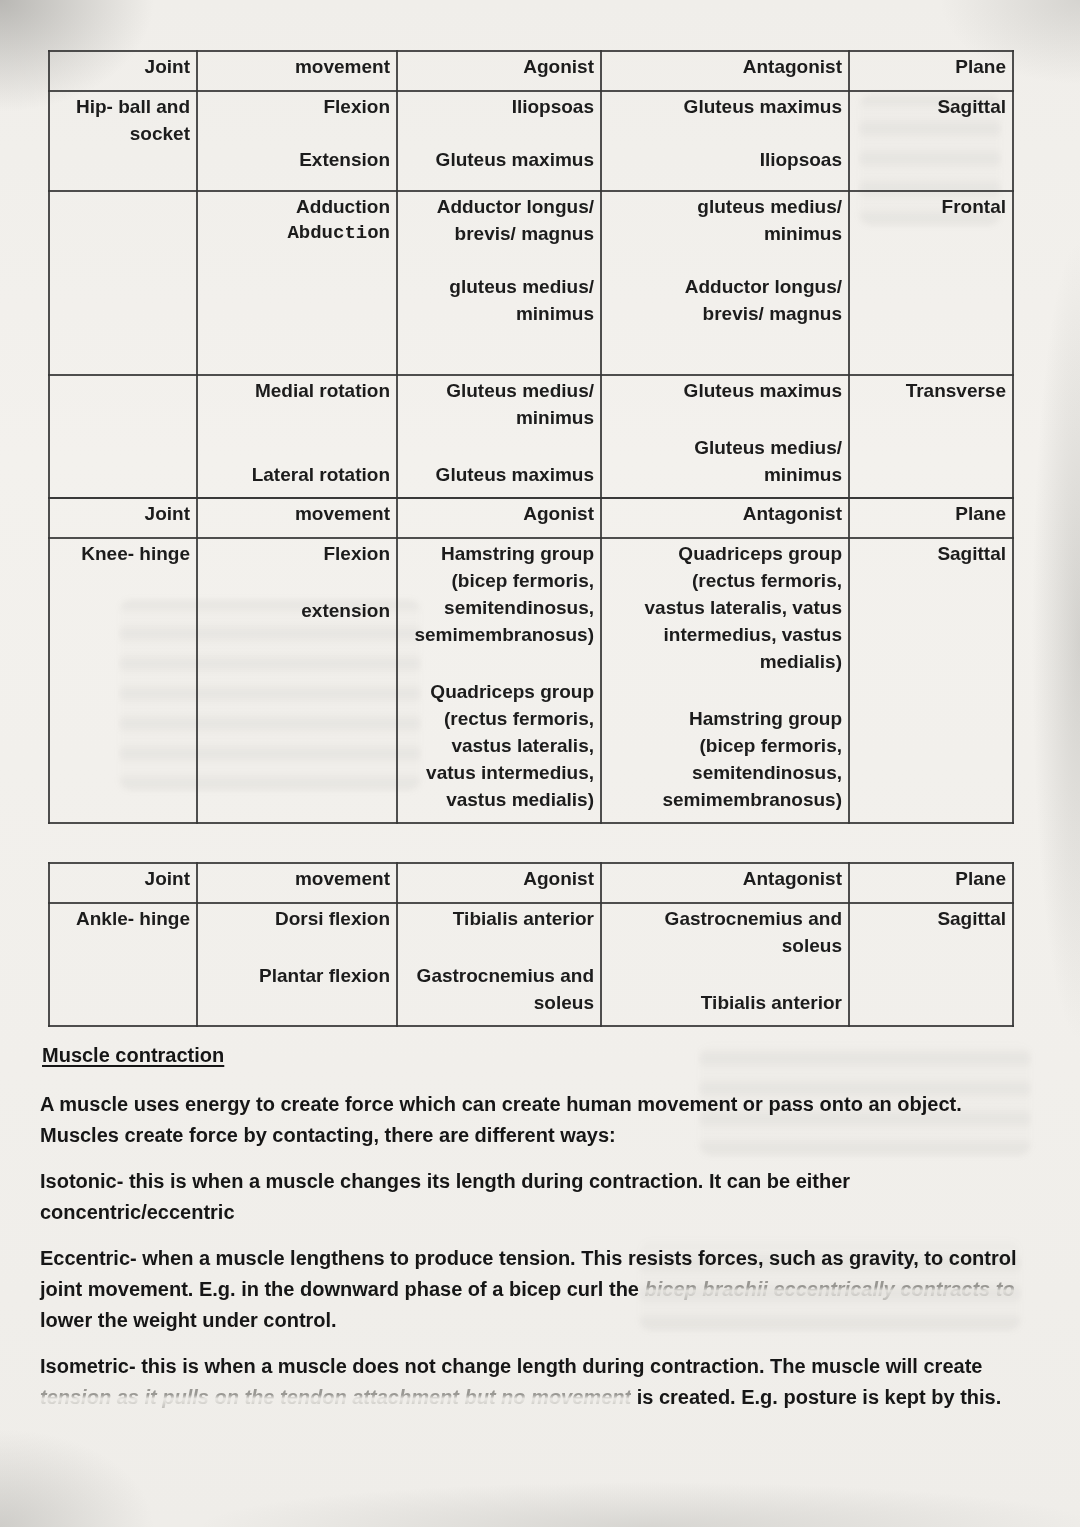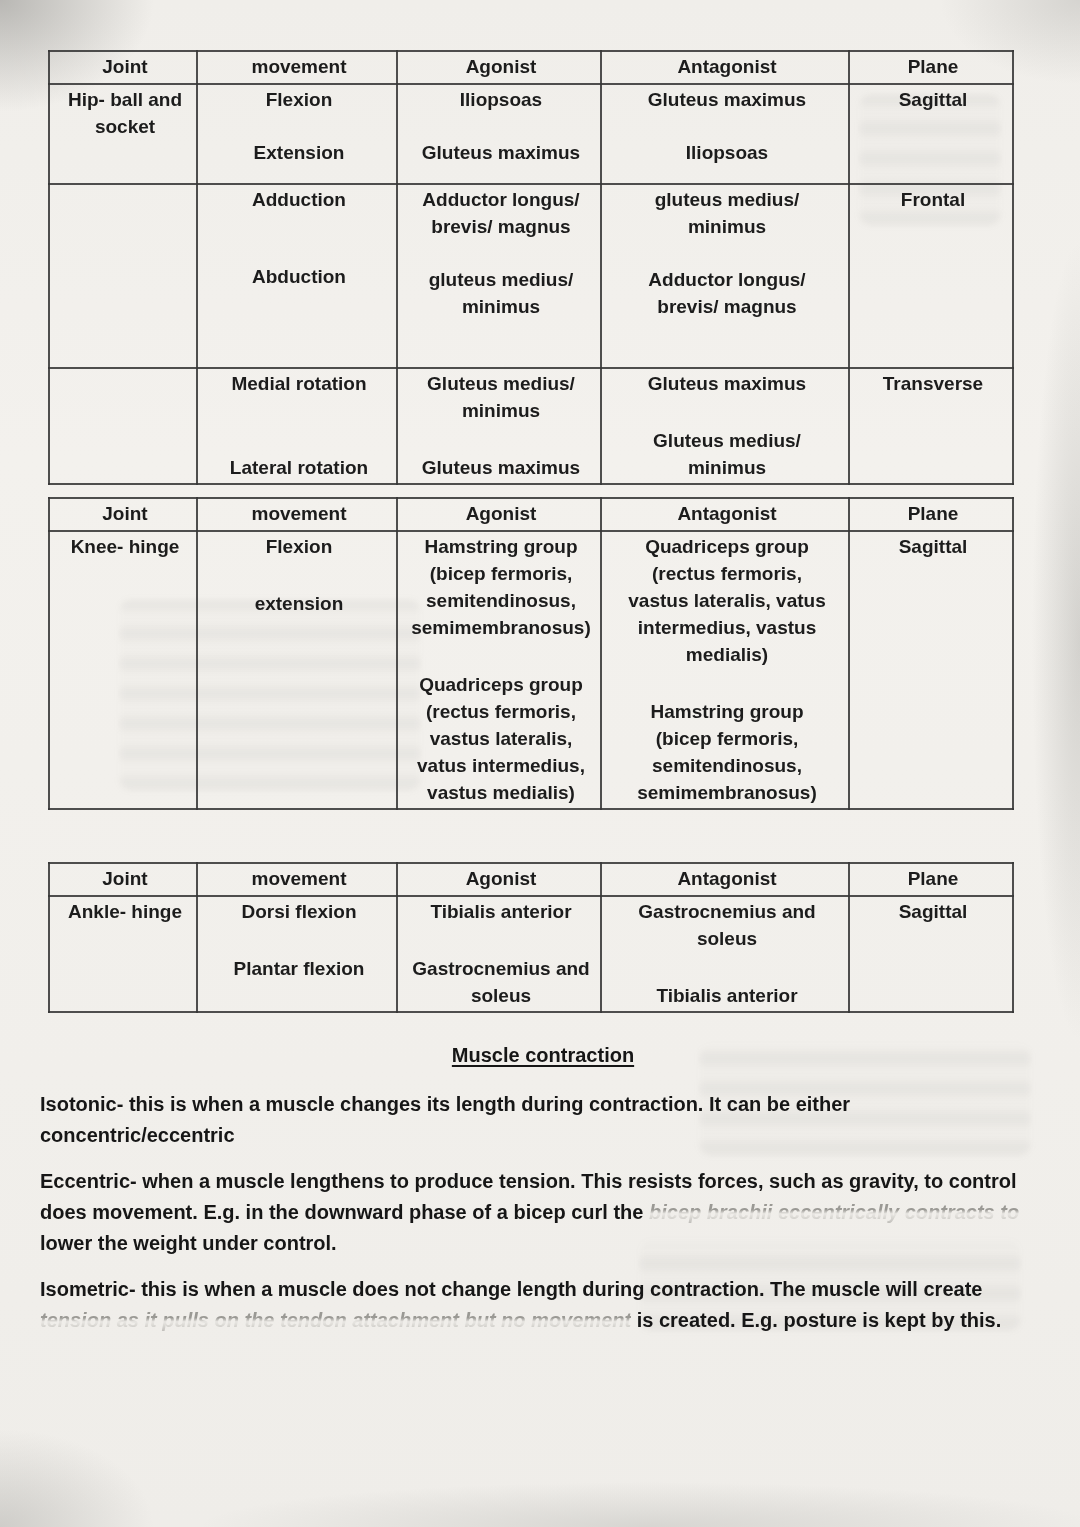--- a/index.html
+++ b/index.html
@@ -28,35 +28,35 @@
     pointer-events:none;
   }
   .jtable{
     position:absolute;left:48px;width:964px;
     border-collapse:collapse;table-layout:fixed;
     font-size:19px;line-height:27px;font-weight:700;
     color:#1c1c1c;
   }
   .jtable th,.jtable td{
     border:2px solid rgba(55,55,55,.88);
-    vertical-align:top;text-align:center;
-    padding:1px 6px 2px 10px;
+    vertical-align:top;text-align:right;
+    padding:1px 6px 9px 10px;
     font-weight:700;
   }
   .jtable th{height:28px;}
   .entry{white-space:pre-line;}
   .g26{margin-top:26px;}
   .g30{margin-top:30px;}
-  .g50{margin-top:50px;}
+  .g50{font-family:Liberation Mono, monospace;}
   .g57{margin-top:57px;}
   .textblock{
     position:absolute;left:40px;top:1040px;width:1004px;
     font-size:20px;line-height:31px;font-weight:700;color:#161616;
   }
-  .heading{margin:0 0 18px 2px;text-decoration:underline;text-underline-offset:3px;text-align:center;}
+  .heading{margin:0 0 18px 2px;text-decoration:underline;text-underline-offset:3px;}
   .textblock p{margin:15px 0 0 0;}
   .faded{
     color:#55544f;opacity:.55;
     -webkit-mask-image:linear-gradient(to bottom,#000 40%,rgba(0,0,0,.08) 58%,rgba(0,0,0,.55) 100%);
     mask-image:linear-gradient(to bottom,#000 40%,rgba(0,0,0,.08) 58%,rgba(0,0,0,.55) 100%);
     font-style:italic;
   }
 </style>
 </head>
 <body>
@@ -249,18 +249,19 @@
         </td>
         <td>
             <div class="entry">Sagittal</div>
           </td>
       </tr>
     </tbody>
   </table>
 
   <div class="textblock">
     <div class="heading">Muscle contraction</div>
+    <p>A muscle uses energy to create force which can create human movement or pass onto an object. Muscles create force by contacting, there are different ways:</p>
     <p>Isotonic- this is when a muscle changes its length during contraction. It can be either concentric/eccentric</p>
-    <p><span>Eccentric- when a muscle lengthens to produce tension. This resists forces, such as gravity, to control does movement. E.g. in the downward phase of a bicep curl the </span><span class="faded">bicep brachii eccentrically contracts to</span><span> lower the weight under control.</span></p>
+    <p><span>Eccentric- when a muscle lengthens to produce tension. This resists forces, such as gravity, to control joint movement. E.g. in the downward phase of a bicep curl the </span><span class="faded">bicep brachii eccentrically contracts to</span><span> lower the weight under control.</span></p>
     <p><span>Isometric- this is when a muscle does not change length during contraction. The muscle will create </span><span class="faded">tension as it pulls on the tendon attachment but no movement</span><span> is created. E.g. posture is kept by this.</span></p>
   </div>
 
 </div>
 
 </body></html>

